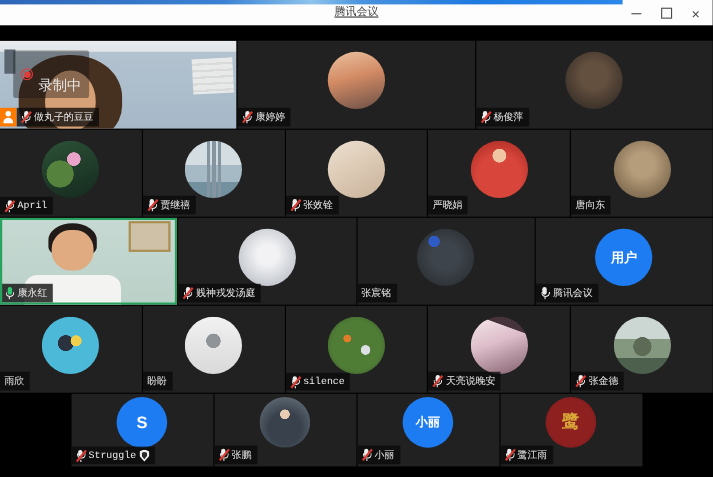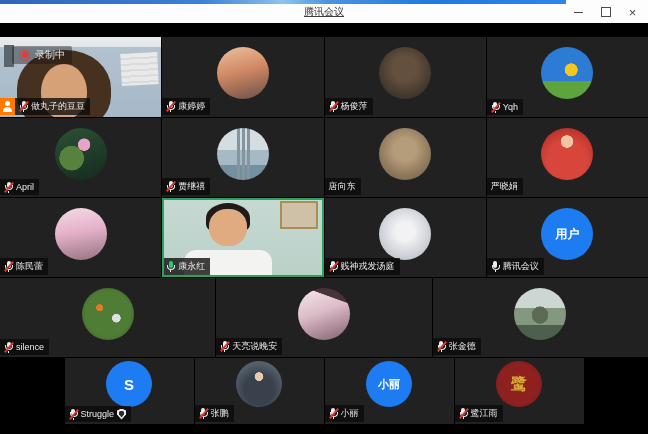--- a/index.html
+++ b/index.html
@@ -26,21 +26,21 @@
   .row-5 .tile{flex:0 0 129px;height:66px;}
   .tile{position:relative;background:#212121;overflow:hidden;}
   
   .avatar{width:52px;height:52px;border-radius:50%;margin:10px auto 0;
     display:flex;align-items:center;justify-content:center;overflow:hidden;}
   .row-5 .avatar{width:46px;height:46px;margin-top:3px;}
   .avatar-text{font-size:12px;font-weight:bold;line-height:1;}
   
   .label{position:absolute;left:0;bottom:2px;display:flex;align-items:stretch;z-index:4;}
   .label-bg{display:flex;align-items:center;gap:3px;background:rgba(10,10,10,0.78);
-    padding:2px 5px 2px 4px;min-height:12px;}
+    padding:2px 5px 2px 4px;min-height:12px;font-family:Liberation Mono, monospace;}
   .name{font-size:9px;color:#ececec;white-space:nowrap;}
   
   .mic{position:relative;width:9px;height:11px;flex:0 0 9px;}
   .mic::before{content:"";position:absolute;left:2.5px;top:0;width:4px;height:6.5px;
     background:#ececec;border-radius:2px;}
   .mic::after{content:"";position:absolute;left:1px;top:3.5px;width:6px;height:4px;
     border:1px solid #ececec;border-top:none;border-radius:0 0 4px 4px;}
   .mic .stem{position:absolute;left:4px;bottom:0;width:1px;height:2px;background:#ececec;}
   .mic .slash{display:none;}
   .mic.muted .slash{display:block;position:absolute;left:4px;top:-1px;width:2px;height:13px;
@@ -55,21 +55,21 @@
   
   .badge-shield{position:relative;width:9px;height:11px;background:#f0f0f0;
     clip-path:polygon(50% 0,100% 18%,100% 55%,50% 100%,0 55%,0 18%);}
   .badge-shield::before{content:"";position:absolute;left:2px;top:2px;width:5px;height:7px;
     background:#2a2a2a;clip-path:polygon(50% 0,100% 18%,100% 55%,50% 100%,0 55%,0 18%);}
   
   .rec-chip{position:absolute;left:12px;top:9px;display:flex;align-items:center;gap:5px;
     background:rgba(20,20,20,0.40);padding:2px 7px;border-radius:2px;z-index:4;}
   .rec-ic{position:relative;width:9px;height:9px;border:1.5px solid #e23b3b;border-radius:50%;}
   .rec-ic::before{content:"";position:absolute;inset:1.5px;background:#e23b3b;border-radius:50%;}
-  .rec-text{font-size:10px;color:#e8e8e8;}
+  .rec-text{font-size:13px;color:#e8e8e8;margin-top:21px;}
   
   .active-speaker::after{content:"";position:absolute;inset:0;border:2px solid #27a35f;
     pointer-events:none;z-index:5;}
   
   .scene{position:absolute;inset:0;overflow:hidden;}
   .scene i{position:absolute;display:block;}
   .scene.woman{background:linear-gradient(180deg,#e9eced 0%,#e2e6e9 12%,#b2c2cf 13%,#a6b8c8 100%);}
   .scene.woman .s1{left:17px;top:13px;width:94px;height:80px;background:#46301f;border-radius:48% 48% 42% 42%;}
   .scene.woman .s2{left:41px;top:27px;width:46px;height:55px;background:#d6a176;border-radius:50% 50% 46% 46%;}
   .scene.woman .s3{right:3px;top:16px;width:37px;height:32px;opacity:.92;transform:rotate(-3deg);
@@ -153,37 +153,20 @@
       <span class="label-bg">
         <span class="mic muted">
               <span class="slash"></span>
               <span class="stem"></span>
             </span>
         <span class="name">杨俊萍</span>
 
       </span>
     </div>
   </div>
-      <div class="tile">
-
-    <div class="avatar" style="background: radial-gradient(circle at 58% 44%, rgb(243, 200, 30) 0px, rgb(243, 200, 30) 15%, rgba(0, 0, 0, 0) 16%), linear-gradient(rgb(44, 124, 213) 0px, rgb(44, 124, 213) 66%, rgb(94, 164, 60) 66%, rgb(94, 164, 60) 100%);">
-      
-    </div>
-    <div class="label">
-
-      <span class="label-bg">
-        <span class="mic muted">
-              <span class="slash"></span>
-              <span class="stem"></span>
-            </span>
-        <span class="name">Yqh</span>
-
-      </span>
-    </div>
-  </div>
     </div>
     <div class="row row-2">
       <div class="tile">
 
     <div class="avatar" style="background: radial-gradient(circle at 56% 32%, rgb(233, 163, 201) 0px, rgb(233, 163, 201) 13%, rgba(0, 0, 0, 0) 14%), radial-gradient(circle at 32% 58%, rgb(85, 131, 61) 0px, rgb(85, 131, 61) 26%, rgba(0, 0, 0, 0) 27%), linear-gradient(160deg, rgb(44, 81, 55) 0%, rgb(21, 42, 30) 100%);">
       
     </div>
     <div class="label">
 
       <span class="label-bg">
@@ -208,65 +191,65 @@
               <span class="slash"></span>
               <span class="stem"></span>
             </span>
         <span class="name">贾继禧</span>
 
       </span>
     </div>
   </div>
       <div class="tile">
 
+    <div class="avatar" style="background: linear-gradient(150deg, rgb(236, 224, 209) 0%, rgb(220, 201, 179) 50%, rgb(199, 178, 155) 100%);">
+      
+    </div>
+    <div class="label">
+
+      <span class="label-bg">
+        <span class="mic muted">
+              <span class="slash"></span>
+              <span class="stem"></span>
+            </span>
+        <span class="name">张效铨</span>
+
+      </span>
+    </div>
+  </div>
+      <div class="tile">
+
+    <div class="avatar" style="background: radial-gradient(circle at 50% 26%, rgb(239, 197, 164) 0px, rgb(239, 197, 164) 13%, rgba(0, 0, 0, 0) 14%), radial-gradient(circle at 50% 62%, rgb(215, 69, 59) 0px, rgb(215, 69, 59) 48%, rgb(162, 38, 30) 100%);">
+      
+    </div>
+    <div class="label">
+
+      <span class="label-bg">
+
+        <span class="name">严晓娟</span>
+
+      </span>
+    </div>
+  </div>
+      <div class="tile">
+
     <div class="avatar" style="background: radial-gradient(circle at 50% 42%, rgb(181, 156, 122) 0px, rgb(181, 156, 122) 28%, rgb(141, 119, 90) 65%, rgb(110, 92, 71) 100%);">
       
     </div>
     <div class="label">
 
       <span class="label-bg">
 
         <span class="name">唐向东</span>
 
       </span>
     </div>
   </div>
-      <div class="tile">
-
-    <div class="avatar" style="background: radial-gradient(circle at 50% 26%, rgb(239, 197, 164) 0px, rgb(239, 197, 164) 13%, rgba(0, 0, 0, 0) 14%), radial-gradient(circle at 50% 62%, rgb(215, 69, 59) 0px, rgb(215, 69, 59) 48%, rgb(162, 38, 30) 100%);">
-      
-    </div>
-    <div class="label">
-
-      <span class="label-bg">
-
-        <span class="name">严晓娟</span>
-
-      </span>
-    </div>
-  </div>
     </div>
     <div class="row row-3">
-      <div class="tile">
-
-    <div class="avatar" style="background: linear-gradient(170deg, rgb(244, 219, 229) 0%, rgb(229, 177, 201) 45%, rgb(147, 115, 126) 100%);">
-      
-    </div>
-    <div class="label">
-
-      <span class="label-bg">
-        <span class="mic muted">
-              <span class="slash"></span>
-              <span class="stem"></span>
-            </span>
-        <span class="name">陈民蕾</span>
-
-      </span>
-    </div>
-  </div>
       <div class="tile active-speaker">
         <div class="scene man">
           <i class="s1"></i>
           <i class="s2"></i>
           <i class="s3"></i>
           <i class="s4"></i>
         </div>
 
     <div class="label">
 
@@ -291,38 +274,80 @@
               <span class="slash"></span>
               <span class="stem"></span>
             </span>
         <span class="name">贱神戎发汤庭</span>
 
       </span>
     </div>
   </div>
       <div class="tile">
 
+    <div class="avatar" style="background: radial-gradient(circle at 30% 22%, rgb(46, 91, 196) 0px, rgb(46, 91, 196) 9%, rgba(0, 0, 0, 0) 10%), radial-gradient(circle at 50% 48%, rgb(62, 68, 75) 0px, rgb(62, 68, 75) 32%, rgb(36, 40, 44) 100%);">
+      
+    </div>
+    <div class="label">
+
+      <span class="label-bg">
+
+        <span class="name">张宸铭</span>
+
+      </span>
+    </div>
+  </div>
+      <div class="tile">
+
     <div class="avatar" style="background: rgb(29, 124, 242);">
       <span class="avatar-text" style="color: rgb(255, 255, 255); font-size: 12px;">用户</span>
     </div>
     <div class="label">
 
       <span class="label-bg">
         <span class="mic on">
               <span class="stem"></span>
             </span>
         <span class="name">腾讯会议</span>
 
       </span>
     </div>
   </div>
     </div>
     <div class="row row-4">
       <div class="tile">
 
+    <div class="avatar" style="background: radial-gradient(circle at 60% 42%, rgb(240, 208, 74) 0px, rgb(240, 208, 74) 11%, rgba(0, 0, 0, 0) 12%), radial-gradient(circle at 42% 46%, rgb(42, 50, 64) 0px, rgb(42, 50, 64) 17%, rgba(0, 0, 0, 0) 18%), radial-gradient(circle, rgb(77, 185, 216) 0px, rgb(77, 185, 216) 70%, rgb(58, 163, 196) 100%);">
+      
+    </div>
+    <div class="label">
+
+      <span class="label-bg">
+
+        <span class="name">雨欣</span>
+
+      </span>
+    </div>
+  </div>
+      <div class="tile">
+
+    <div class="avatar" style="background: radial-gradient(circle at 50% 42%, rgb(143, 148, 152) 0px, rgb(143, 148, 152) 16%, rgba(0, 0, 0, 0) 17%), linear-gradient(rgb(241, 241, 241) 0%, rgb(217, 217, 217) 100%);">
+      
+    </div>
+    <div class="label">
+
+      <span class="label-bg">
+
+        <span class="name">盼盼</span>
+
+      </span>
+    </div>
+  </div>
+      <div class="tile">
+
     <div class="avatar" style="background: radial-gradient(circle at 34% 38%, rgb(224, 124, 40) 0px, rgb(224, 124, 40) 7%, rgba(0, 0, 0, 0) 8%), radial-gradient(circle at 66% 58%, rgb(220, 223, 227) 0px, rgb(220, 223, 227) 9%, rgba(0, 0, 0, 0) 10%), radial-gradient(circle, rgb(79, 125, 54) 0px, rgb(79, 125, 54) 60%, rgb(55, 85, 40) 100%);">
       
     </div>
     <div class="label">
 
       <span class="label-bg">
         <span class="mic muted">
               <span class="slash"></span>
               <span class="stem"></span>
             </span>

